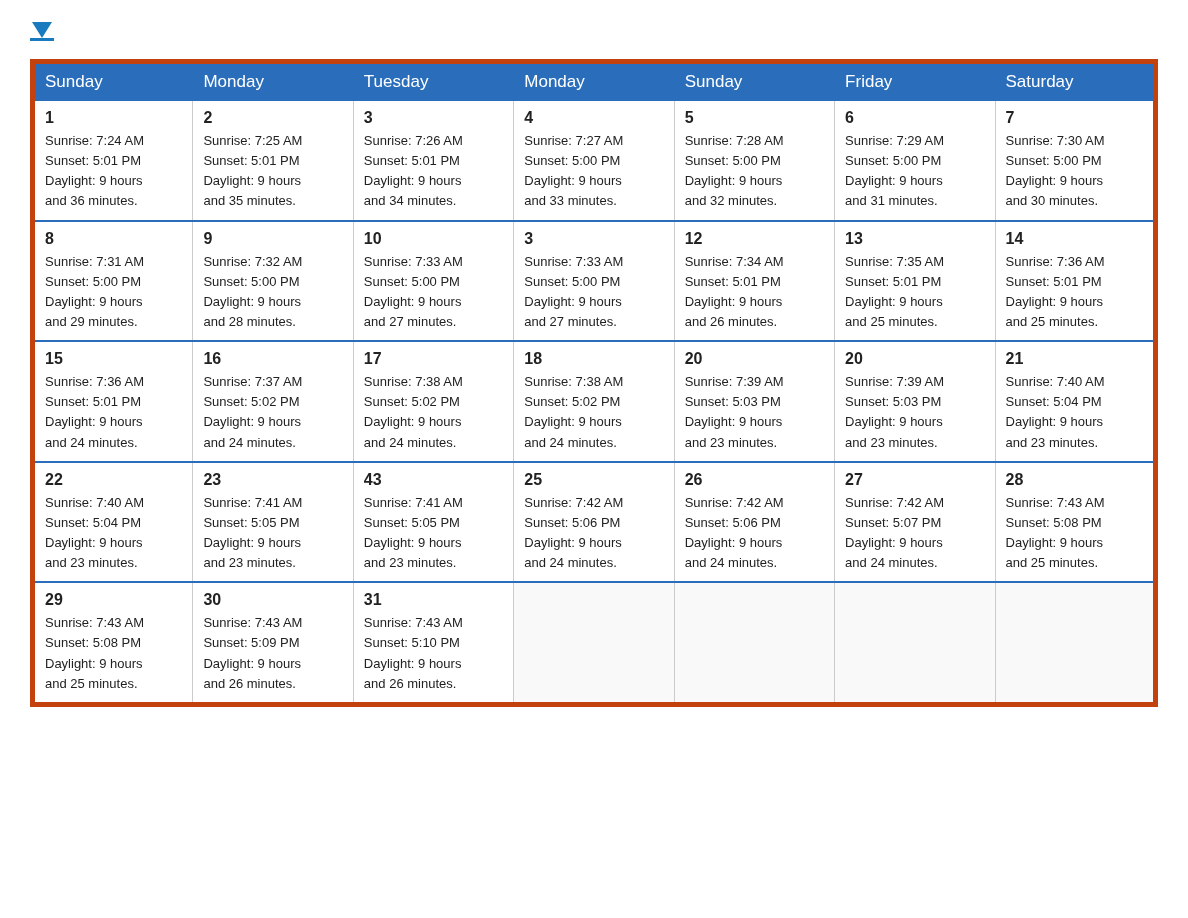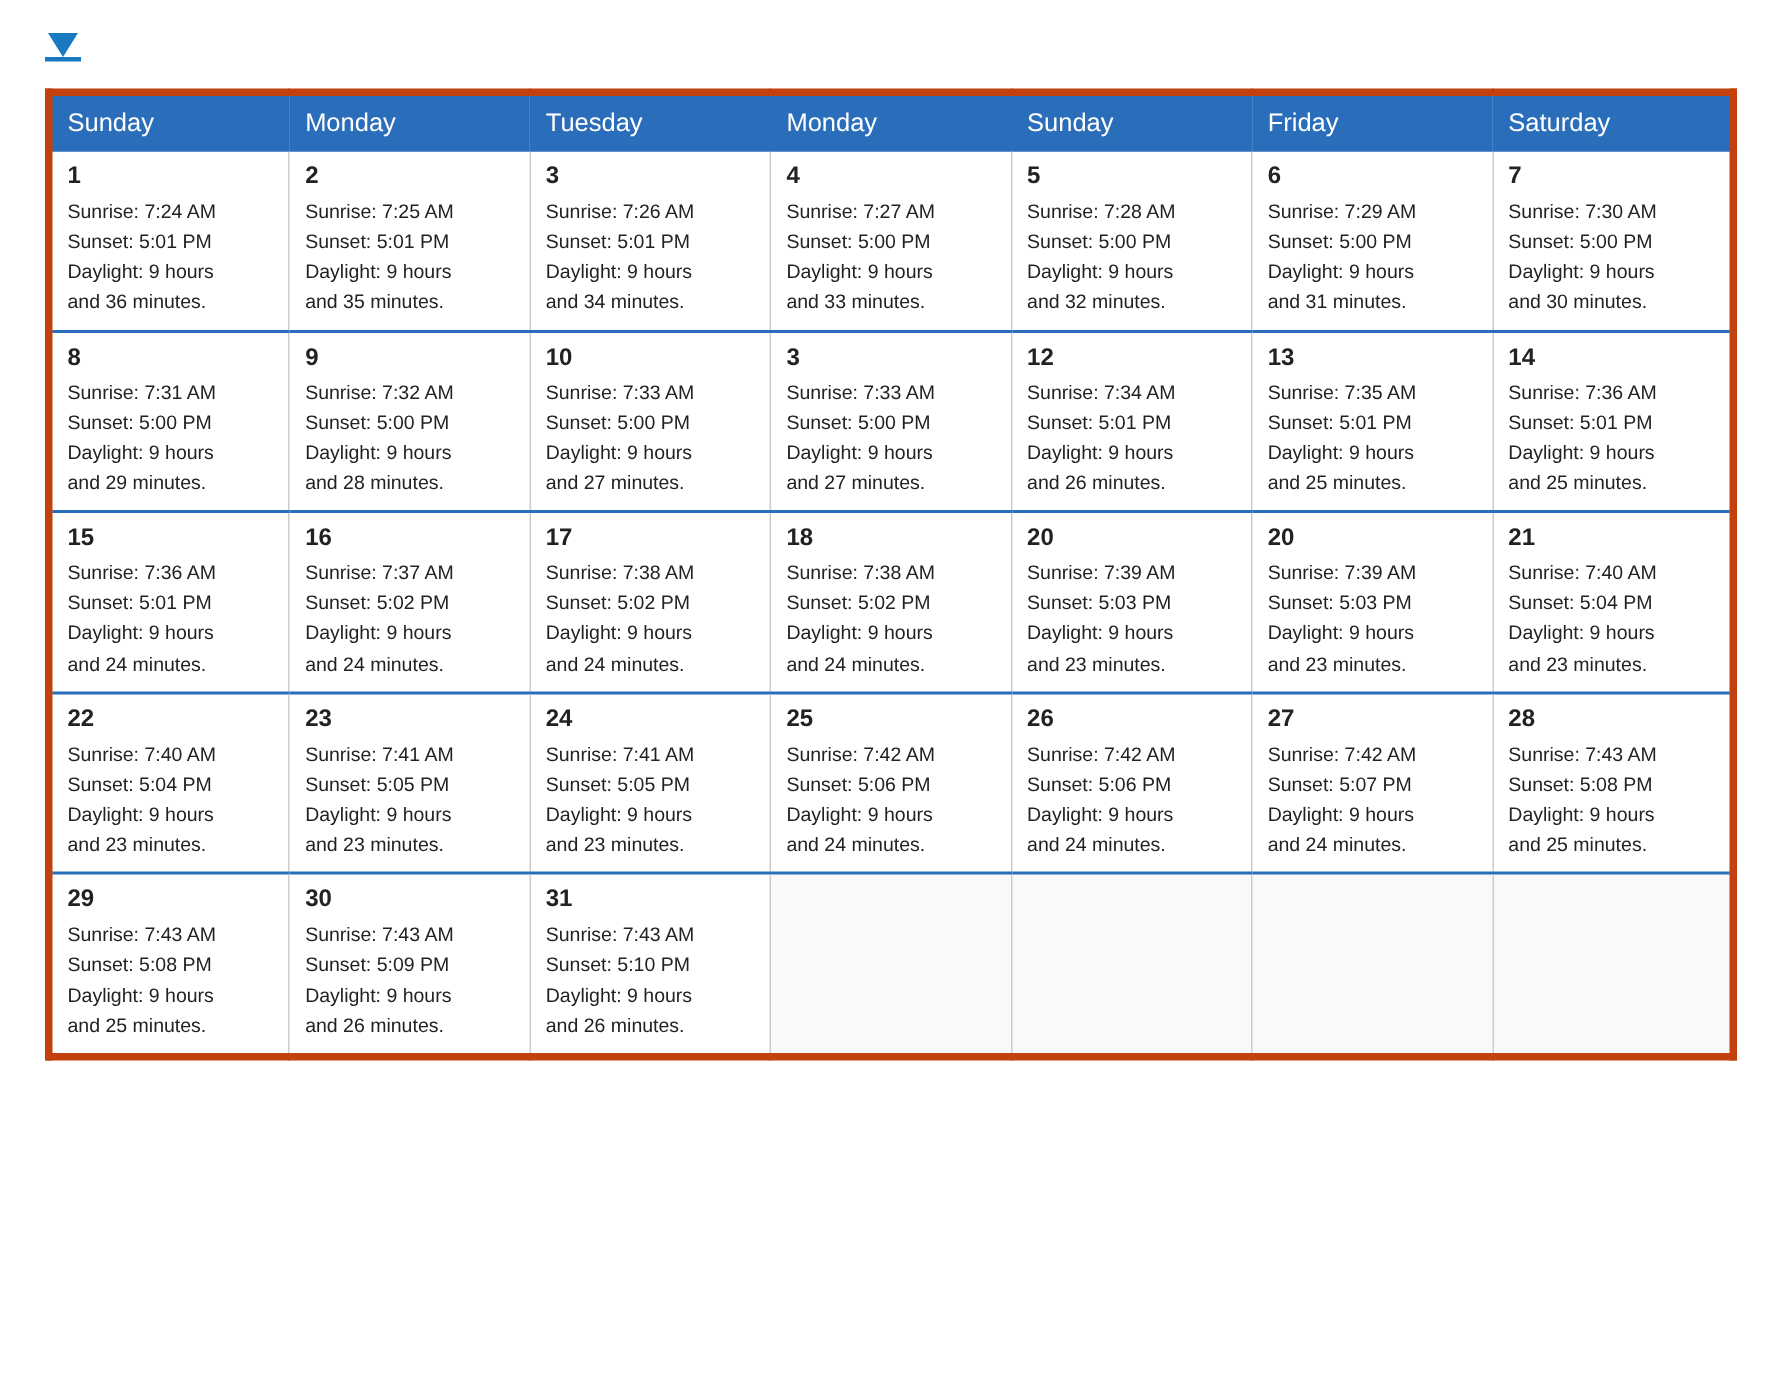--- a/index.html
+++ b/index.html
@@ -229,21 +229,21 @@
       <tr class="week-row">
         <td>
         <span class="day-number">22</span>
         <span class="day-info">Sunrise: 7:40 AM<br>Sunset: 5:04 PM<br>Daylight: 9 hours<br>and 23 minutes.</span>
       </td>
         <td>
         <span class="day-number">23</span>
         <span class="day-info">Sunrise: 7:41 AM<br>Sunset: 5:05 PM<br>Daylight: 9 hours<br>and 23 minutes.</span>
       </td>
         <td>
-        <span class="day-number">24</span>
+        <span class="day-number">43</span>
         <span class="day-info">Sunrise: 7:41 AM<br>Sunset: 5:05 PM<br>Daylight: 9 hours<br>and 23 minutes.</span>
       </td>
         <td>
         <span class="day-number">25</span>
         <span class="day-info">Sunrise: 7:42 AM<br>Sunset: 5:06 PM<br>Daylight: 9 hours<br>and 24 minutes.</span>
       </td>
         <td>
         <span class="day-number">26</span>
         <span class="day-info">Sunrise: 7:42 AM<br>Sunset: 5:06 PM<br>Daylight: 9 hours<br>and 24 minutes.</span>
       </td>

